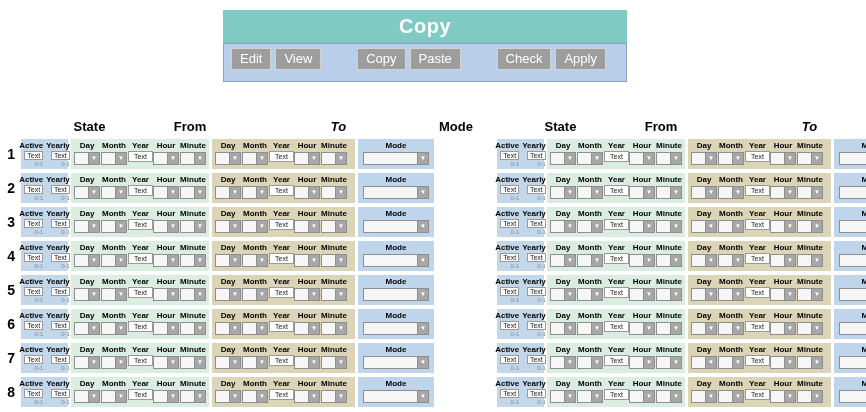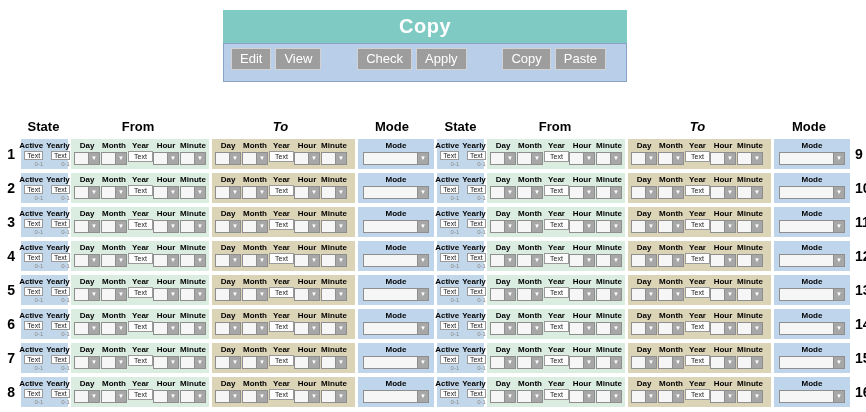--- a/index.html
+++ b/index.html
@@ -21,21 +21,21 @@
   .btn-group { display: flex; gap: 4px; }
   .tbtn {
     background: #9d9d9d; color: #ffffff; border: 1px solid #d2d2d2;
     font-family: "Liberation Sans", sans-serif; font-size: 13px;
     padding: 2px 8px; height: 22px; cursor: pointer;
   }
 
   
   .tables { position: absolute; top: 118px; left: 0; display: flex; gap: 3px; }
   .sched { display: flex; flex-direction: column; }
-  .col-headers { display: flex; gap: 2px; height: 18px; margin-bottom: 3px; }
+  .col-headers { display: flex; gap: 8px; height: 18px; margin-bottom: 3px; padding-left: 40px; }
   .ch { font-weight: bold; font-size: 13px; color: #000; text-align: center; line-height: 18px; }
   .ch-num  { width: 18px; }
   .ch-num-r{ width: 14px; }
   .ch-state{ width: 47px; }
   .ch-from { width: 138px; }
   .ch-to   { width: 143px; font-style: italic; }
   .ch-mode { width: 76px; }
 
   .rows { display: flex; flex-direction: column; gap: 4px; }
   .row { display: flex; gap: 3px; height: 30px; }
@@ -86,26 +86,26 @@
 <div class="page">
 
   <div class="panel">
     <div class="panel-title">Copy</div>
     <div class="toolbar">
       <div class="btn-group">
         <button class="tbtn">Edit</button>
         <button class="tbtn">View</button>
       </div>
       <div class="btn-group">
+        <button class="tbtn">Copy</button>
+        <button class="tbtn">Paste</button>
+      </div>
+      <div class="btn-group">
         <button class="tbtn">Check</button>
         <button class="tbtn">Apply</button>
-      </div>
-      <div class="btn-group">
-        <button class="tbtn">Copy</button>
-        <button class="tbtn">Paste</button>
       </div>
     </div>
   </div>
 
   <div class="tables">
     <section class="sched t-left">
       <div class="col-headers">
         <span class="ch ch-num"></span>
         <span class="ch ch-state">State</span>
         <span class="ch ch-from">From</span>

